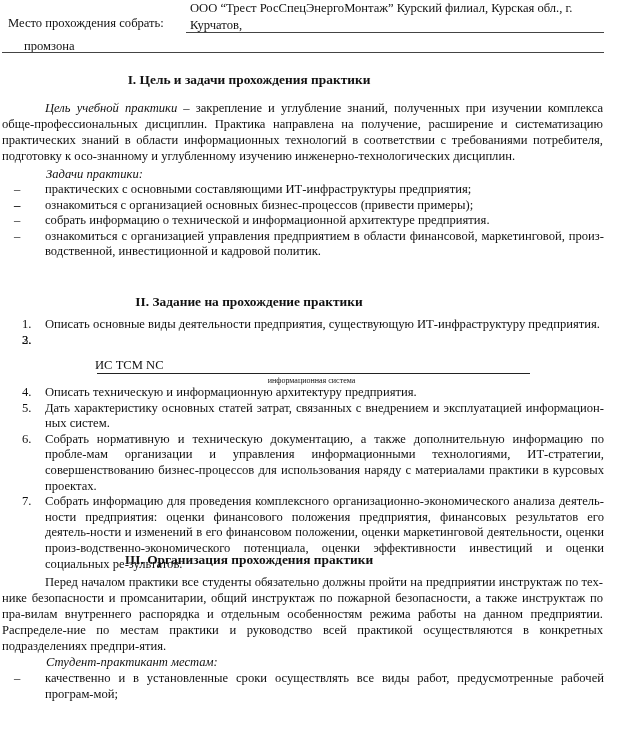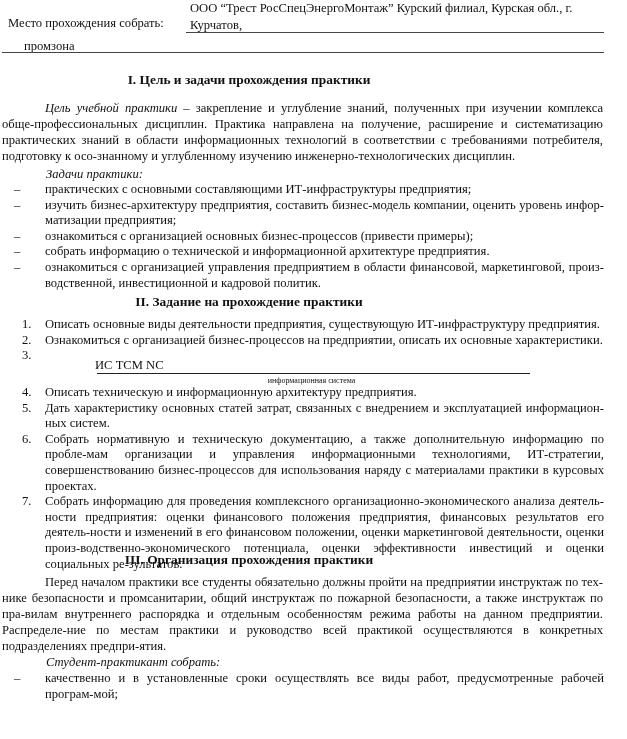--- a/index.html
+++ b/index.html
@@ -39,40 +39,40 @@
 <div class="abs hdr-value">ООО “Трест РосСпецЭнергоМонтаж” Курский филиал, Курская обл., г. Курчатов,</div>
 <div class="abs hdr-line1"></div>
 <div class="abs hdr-cont">промзона</div>
 <div class="abs hdr-line2"></div>
 
 <div class="abs h" style="top:72px;">I. Цель и задачи прохождения практики</div>
 <div class="abs para" style="top:100px;"><span class="indent"></span><i>Цель учебной практики</i><span> – закрепление и углубление знаний, полученных при изучении комплекса обще-профессиональных дисциплин. Практика направлена на получение, расширение и систематизацию практических знаний в области информационных технологий в соответствии с требованиями потребителя, подготовку к осо-знанному и углубленному изучению инженерно-технологических дисциплин.</span></div>
 <div class="abs sub" style="top:167px;">Задачи практики:</div>
 <ul class="abs dash" style="top:182px;">
   <li><span class="mark">–</span><span>практических с основными составляющими ИТ-инфраструктуры предприятия;</span></li>
-  <li><span class="mark">–</span><span>изучить бизнес-архитектуру предприятия, составить бизнес-модель компании, оценить уровень инфор-матизации предприятия;</span></li>
+  <li><span class="mark">–</span></li>
   <li><span class="mark">–</span><span>ознакомиться с организацией основных бизнес-процессов (привести примеры);</span></li>
   <li><span class="mark">–</span><span>собрать информацию о технической и информационной архитектуре предприятия.</span></li>
   <li><span class="mark">–</span><span>ознакомиться с организацией управления предприятием в области финансовой, маркетинговой, произ-водственной, инвестиционной и кадровой политик.</span></li>
 </ul>
 
 <div class="abs h" style="top:294px;">II. Задание на прохождение практики</div>
 <ol class="abs num" style="top:317px;">
   <li><span class="n">1.</span><span>Описать основные виды деятельности предприятия, существующую ИТ-инфраструктуру предприятия.</span></li>
-  <li><span class="n">2.</span><span>Ознакомиться с организацией бизнес-процессов на предприятии, описать их основные характеристики.</span></li>
+  <li><span class="n">2.</span></li>
   <li><span class="n">3.</span></li>
 </ol>
 <div class="abs is-value" style="top:358px;">ИС TCM NC</div>
 <div class="abs is-line"></div>
 <div class="abs is-caption">информационная система</div>
 <ol class="abs num" style="top:385px;">
   <li><span class="n">4.</span><span>Описать техническую и информационную архитектуру предприятия.</span></li>
   <li><span class="n">5.</span><span>Дать характеристику основных статей затрат, связанных с внедрением и эксплуатацией информацион-ных систем.</span></li>
   <li><span class="n">6.</span><span>Собрать нормативную и техническую документацию, а также дополнительную информацию по пробле-мам организации и управления информационными технологиями, ИТ-стратегии, совершенствованию бизнес-процессов для использования наряду с материалами практики в курсовых проектах.</span></li>
   <li><span class="n">7.</span><span>Собрать информацию для проведения комплексного организационно-экономического анализа деятель-ности предприятия: оценки финансового положения предприятия, финансовых результатов его деятель-ности и изменений в его финансовом положении, оценки маркетинговой деятельности, оценки произ-водственно-экономического потенциала, оценки эффективности инвестиций и оценки социальных ре-зультатов.</span></li>
 </ol>
 
 <div class="abs h" style="top:552px;">III. Организация прохождения практики</div>
 <div class="abs para" style="top:574px;"><span class="indent"></span><span>Перед началом практики все студенты обязательно должны пройти на предприятии инструктаж по тех-нике безопасности и промсанитарии, общий инструктаж по пожарной безопасности, а также инструктаж по пра-вилам внутреннего распорядка и отдельным особенностям режима работы на данном предприятии. Распределе-ние по местам практики и руководство всей практикой осуществляются в конкретных подразделениях предпри-ятия.</span></div>
-<div class="abs sub" style="top:655px;">Студент-практикант собрать:</div>
+<div class="abs sub" style="top:655px;">Студент-практикант местам:</div>
 <ul class="abs dash" style="top:671px;">
   <li><span class="mark">–</span><span>качественно и в установленные сроки осуществлять все виды работ, предусмотренные рабочей програм-мой;</span></li>
 </ul>
 
 </body></html>

